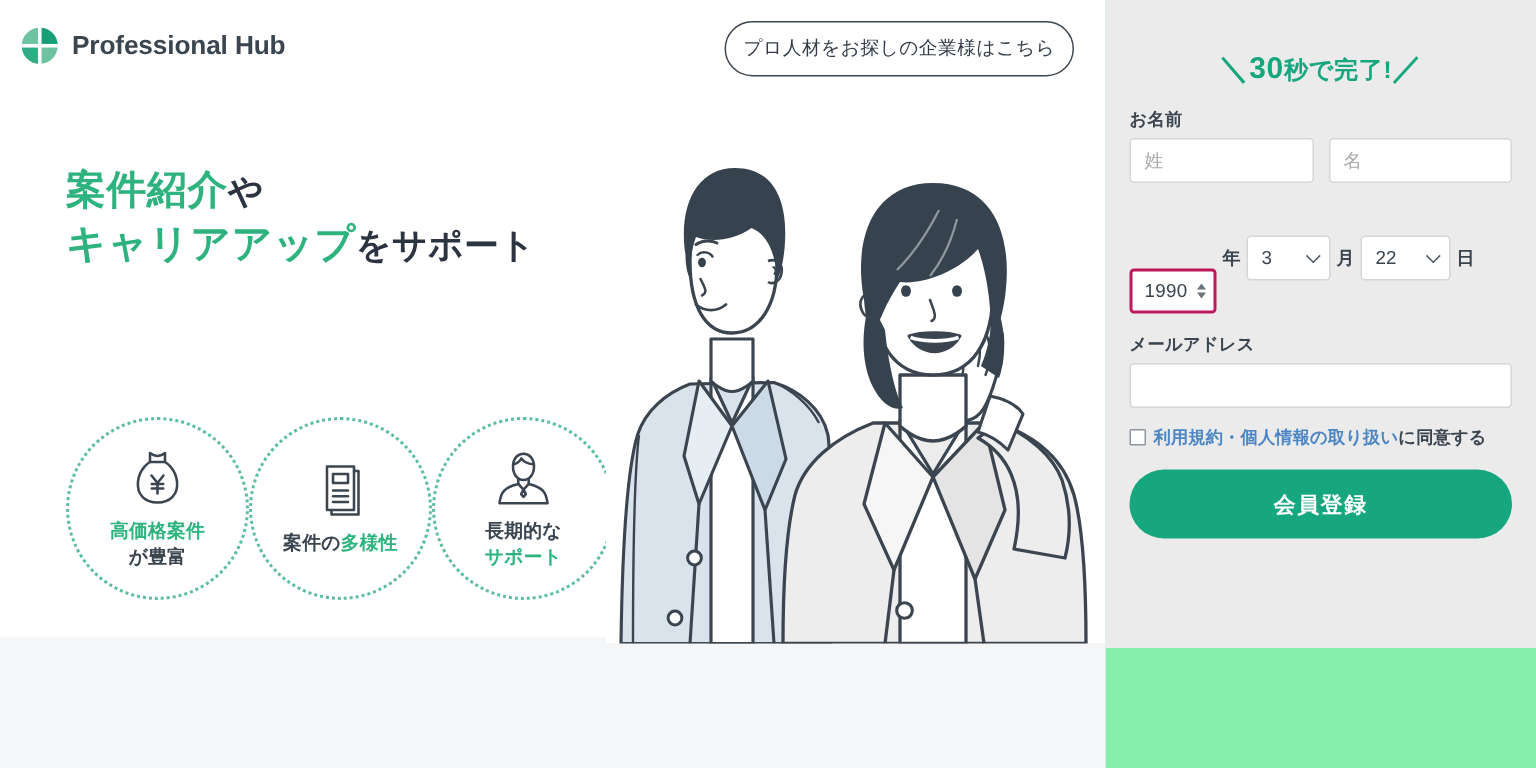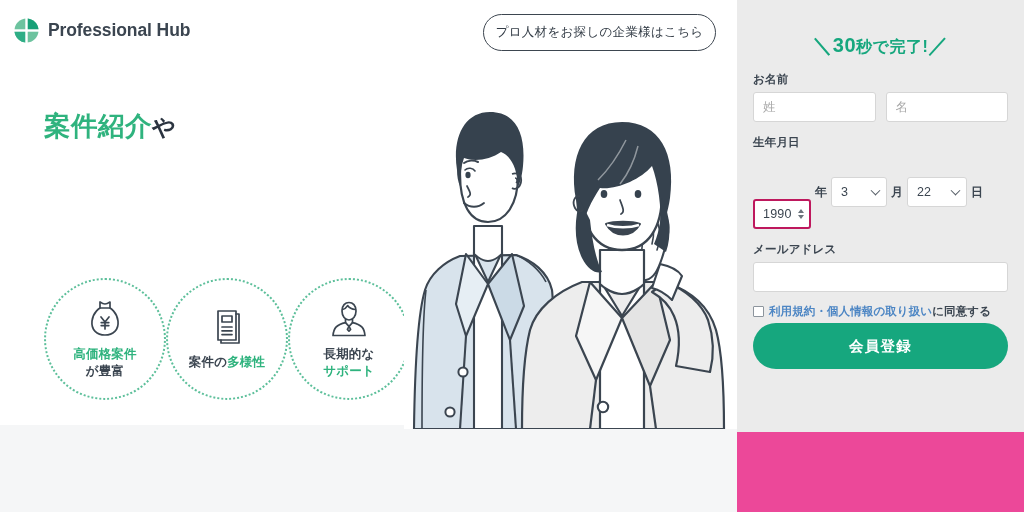--- a/index.html
+++ b/index.html
@@ -2,21 +2,21 @@
 <html><head>
 <meta charset="utf-8">
 <style>
   * { box-sizing: border-box; margin: 0; padding: 0; }
   html, body {
     width: 1024px; height: 512px;
     overflow: hidden;
     background: #ffffff;
     font-family: "Liberation Sans", "DejaVu Sans", sans-serif;
   }
-  .page { position: relative; width: 1024px; height: 512px; background:#ec4899; }
+  .page { position: relative; width: 1024px; height: 512px; background:#86efac; }
 
   
   .hero {
     position: absolute; left:0; top:0; width:737px; height:512px;
     background:#ffffff; overflow:hidden;
   }
   .hero-bottom-band {
     position:absolute; left:0; top:425px; width:737px; height:87px;
     background:#f5f6f7;
   }
@@ -166,21 +166,21 @@
     font-size:11.5px; letter-spacing:0.1px;text-align:right;
   }
   .cbx {
     width:11px; height:11px; flex:none;
     border:1.2px solid #8d959d; background:#fff; border-radius:1px;
   }
   .agree .lnk { color:#4d86c4; font-weight:bold; }
   .agree .nrm { color:#3b4550; font-weight:bold; }
 
   .submit-btn {
-    margin-top:4px;
+    margin-top:14px;
     width:100%; height:46px;
     background:#16a77e; border:none; border-radius:26px;
     color:#ffffff; font-size:14.5px; font-weight:bold;
     letter-spacing:1.2px;
     font-family:inherit; cursor:pointer;
     display:flex; align-items:center; justify-content:center;
   }
 </style>
 </head>
 <body>
@@ -202,20 +202,21 @@
       </span>
       <span class="logo-text">Professional Hub</span>
     </div>
 
     <div class="header-pill">
       <span>プロ人材をお探しの企業様はこちら</span>
     </div>
 
     <div class="headline">
       <span class="l"><span class="grn">案件紹介</span><span class="sm">や</span></span>
+      <span class="l"><span class="grn">キャリアアップ</span><span class="sm">をサポート</span></span>
     </div>
 
     <div class="features">
 
       <div class="feature">
         <span class="ficon">
           <svg width="34" height="40" viewBox="0 0 34 40">
             <g fill="none" stroke="#3b4550" stroke-width="1.7" stroke-linejoin="round" stroke-linecap="round">
               <path d="M12 3 L12 9 C12 9 5 13 4 22 C3 31 9 36 17 36 C25 36 31 31 30 22 C29 13 22 9 22 9 L22 3 C22 3 19 5 17 5 C15 5 12 3 12 3 Z"></path>
               <path d="M12 9 L22 9"></path>
@@ -363,21 +364,20 @@
 
     <div class="field-group">
       <div class="field-label">お名前</div>
       <div class="row">
         <input class="inp" type="text" value="" placeholder="姓" style="">
         <input class="inp" type="text" value="" placeholder="名" style="">
       </div>
     </div>
 
     <div class="field-group">
-      <div class="field-label">生年月日</div>
       <div class="dob-row">
 
         <div class="dob-year">
           <span class="yv">1990</span>
           <span class="spin">
             <i class="up"></i>
             <i class="dn"></i>
           </span>
         </div>
         <span class="dob-unit">年</span>

